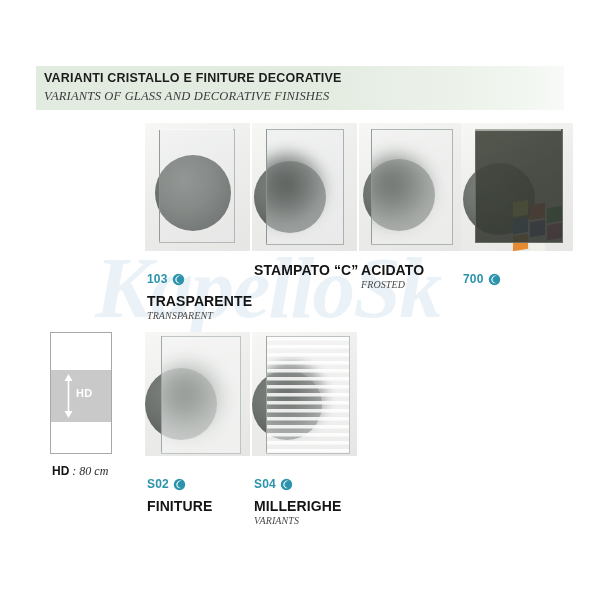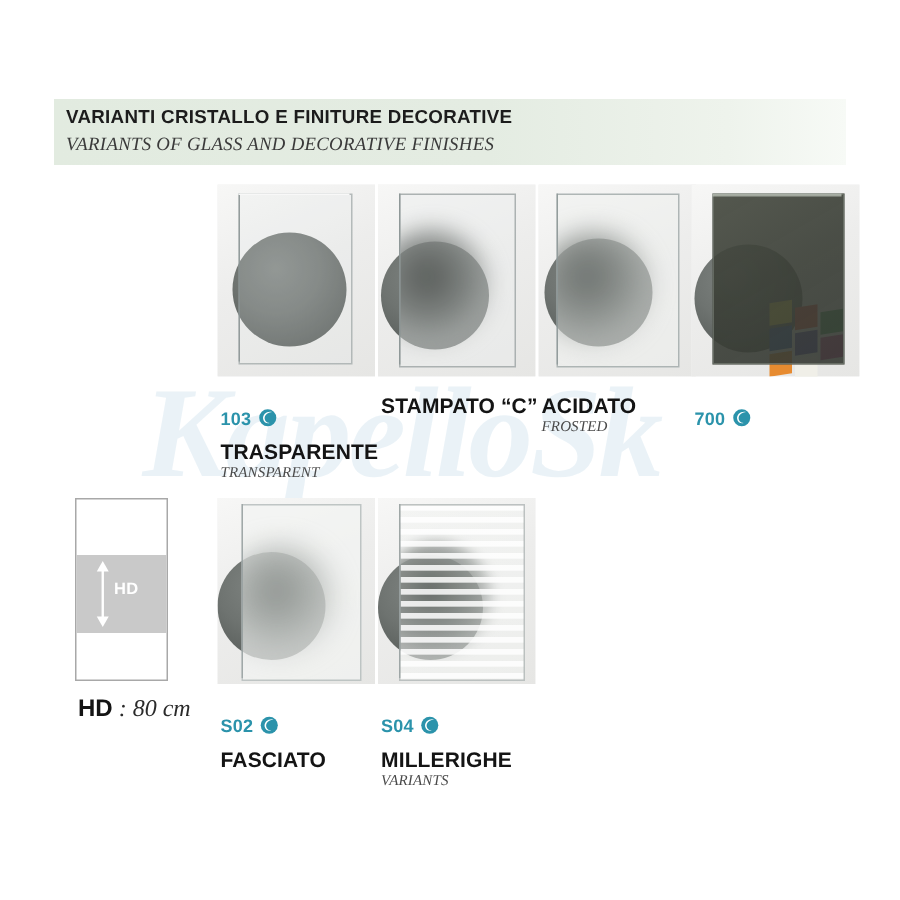--- a/index.html
+++ b/index.html
@@ -182,21 +182,21 @@
     font-size: 11px;
     font-weight: bold;
     color: #ffffff;
     letter-spacing: 0.3px;
   }
   .hd-caption {
     position: absolute;
     left: 2px;
     top: 132px;
     white-space: nowrap;
-    font-size: 16px;
+    font-size: 12px;
     color: #141414;
   }
   .hd-caption b { font-weight: bold; }
   .hd-caption i {
     font-family: "Liberation Serif", serif;
     font-style: italic;
     color: #2a2a2a;
   }
 </style>
 </head>
@@ -323,21 +323,21 @@
   <div class="caption" style="top:130px;">
     <div class="code-row">
       <span class="code">S02</span>
       <span class="circle-icon">
         <svg viewBox="0 0 16 16" width="13" height="13">
             <circle cx="8" cy="8" r="7" fill="#2b93ab"></circle>
             <path d="M11.5 3.2 C7.5 2.2 3.6 5 4.2 9 C4.6 11.6 7.2 13.2 9.6 12.4 C6.6 12.2 4.9 9.6 5.6 7.2 C6.2 5 8.8 3.4 11.5 3.2 Z" fill="#ffffff"></path>
           </svg>
       </span>
     </div>
-    <div class="name">FASCIATO</div>
+    <div class="name">FINITURE</div>
   </div>
 </div>
 
 <div class="sample" style="left:252px; top:332px;">
   <div class="thumb" style="height:124px;">
     <div class="bg"></div>
     <div class="sphere" style="left:0px; top:38px; width:70px; height:70px;"></div>
     <div style="position:absolute; left:14px; top:4px; width:82px; height:116px; overflow:hidden; background:rgba(240,242,241,0.55); border:1px solid rgba(165,173,173,0.7);">
       <div style="position:absolute; left:-14px; top:24px; width:76px; height:76px; border-radius:50%; background:radial-gradient(circle at 44% 42%, rgba(78,84,80,0.85) 0%, rgba(115,121,117,0.6) 50%, rgba(200,204,201,0.2) 78%, rgba(240,242,240,0) 100%); filter:blur(4px);"></div>
       <div style="position:absolute; inset:0; background:repeating-linear-gradient(to bottom, rgba(255,255,255,0.85) 0px, rgba(255,255,255,0.85) 3px, rgba(255,255,255,0.05) 4px, rgba(255,255,255,0.05) 8px);"></div>

